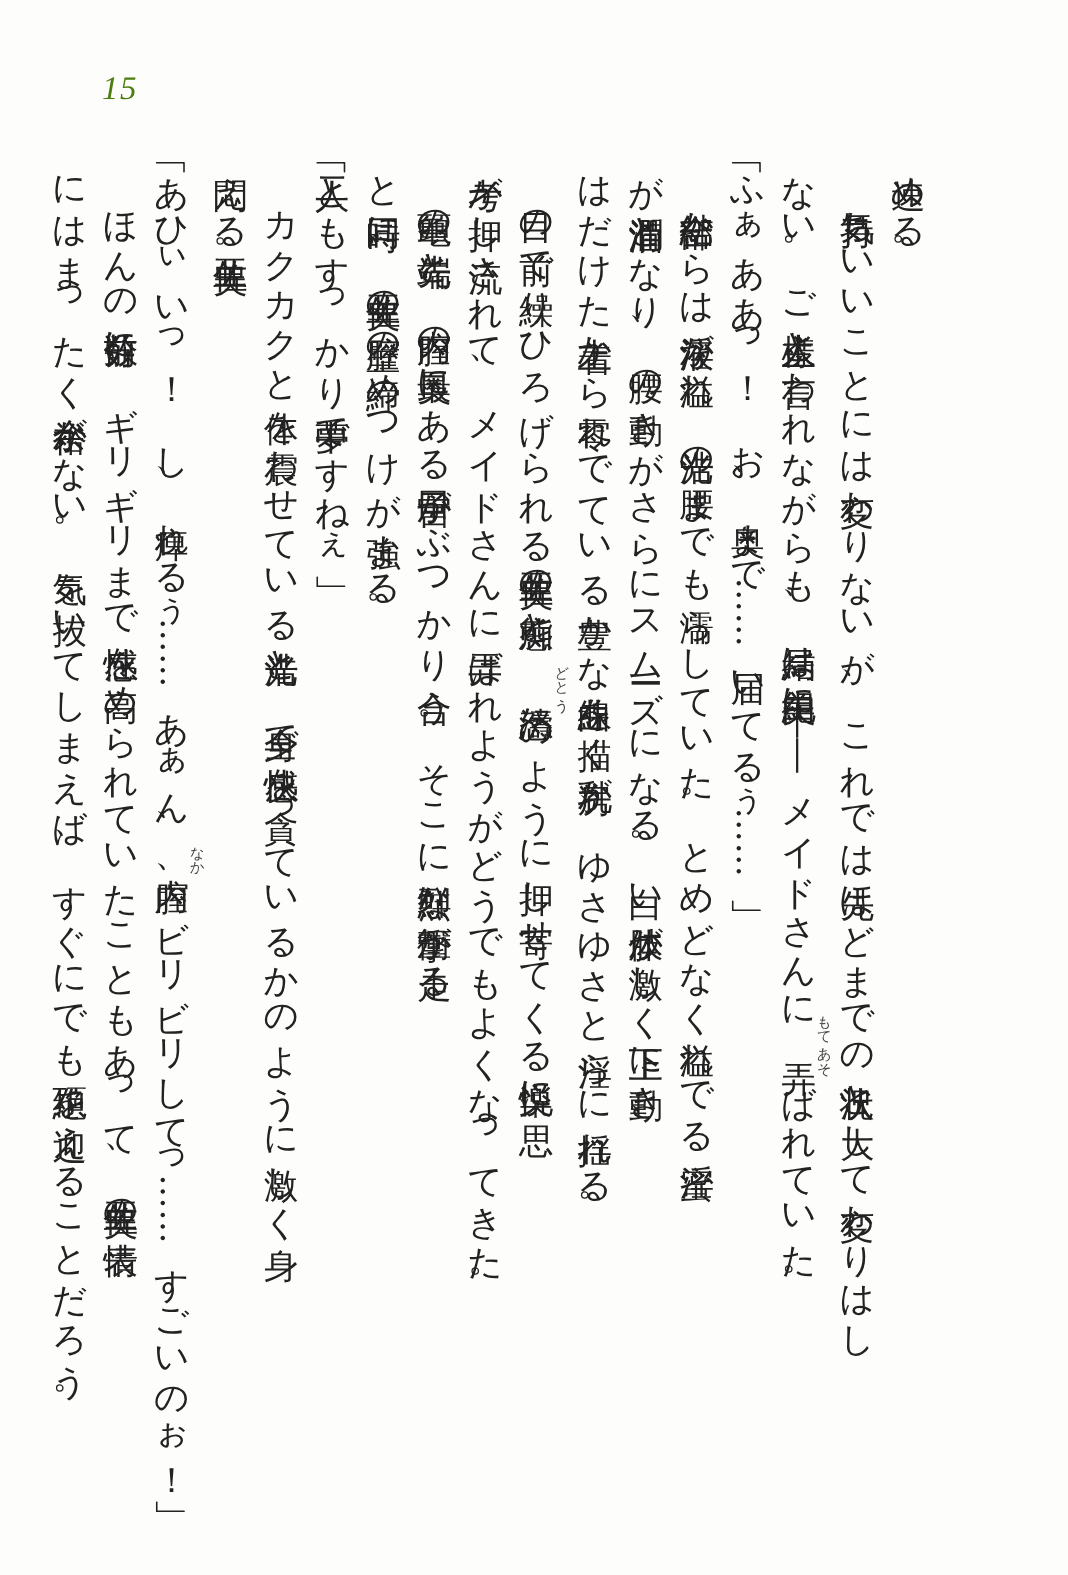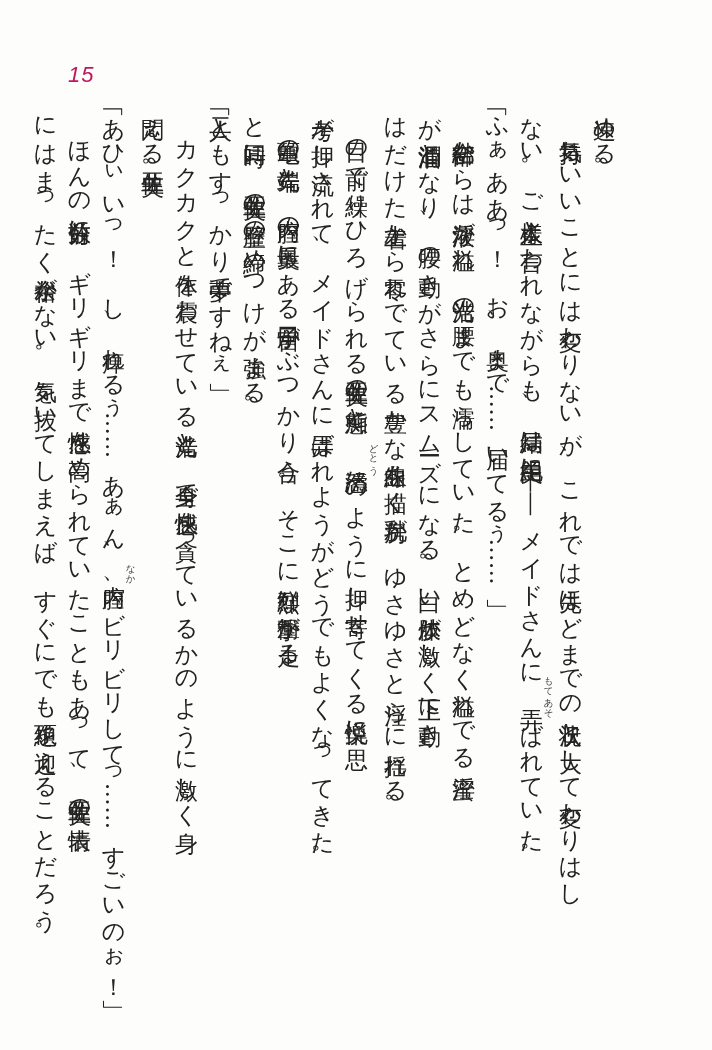--- a/index.html
+++ b/index.html
@@ -16,24 +16,23 @@
   .page {
     position: absolute;
     inset: 0;
   }
   .page-number {
     position: absolute;
     top: 46px;
     left: 68px;
     font-style: italic;
     font-size: 22px;
-    color: #be185d;
+    color: #4d7c0f;
     letter-spacing: 1px;
-    font-family: Liberation Sans, sans-serif;
-    margin-top: 16px;
+    font-family: Liberation Serif, serif;
   }
   .text-block {
     position: absolute;
     top: 101px;
     right: 90px;
     height: 897px;
     writing-mode: vertical-rl;
     text-orientation: mixed;
     font-size: 23px;
     line-height: 34px;

